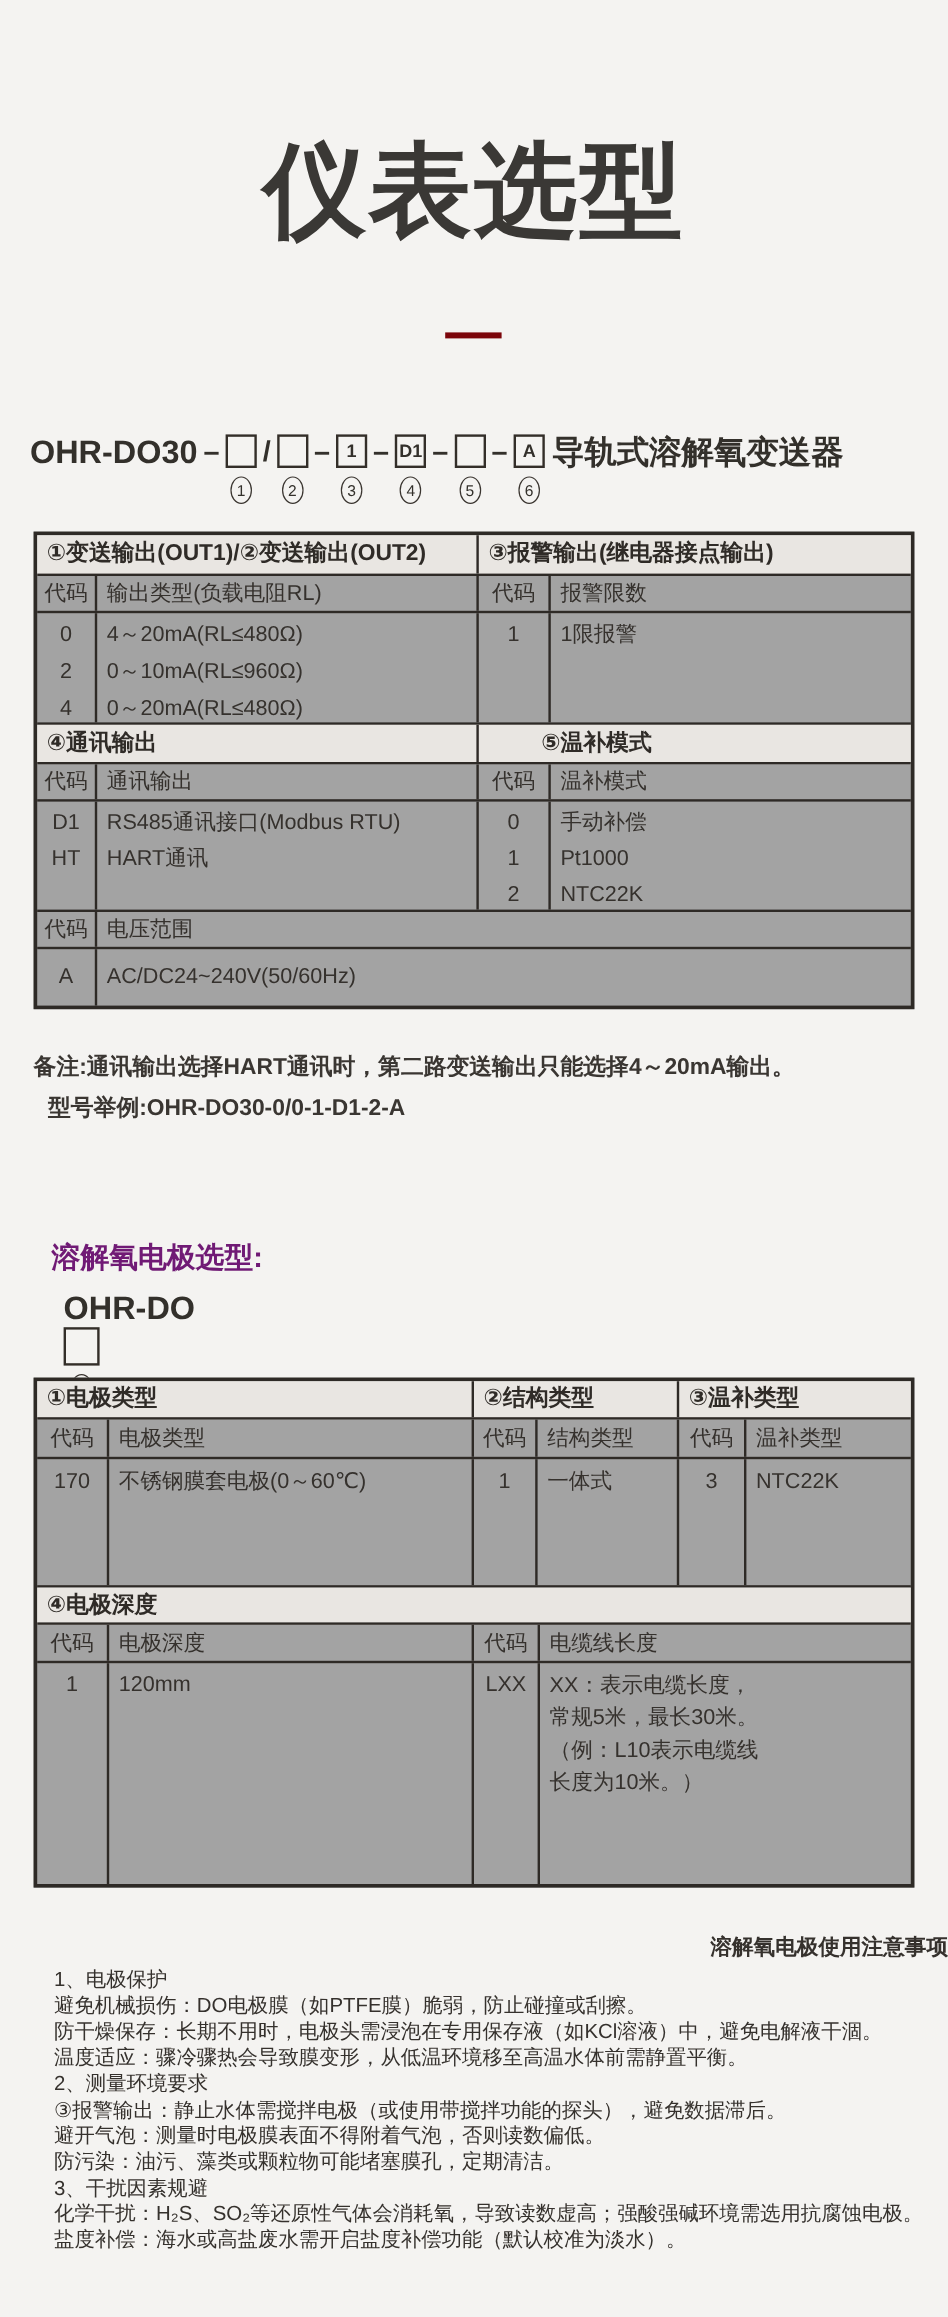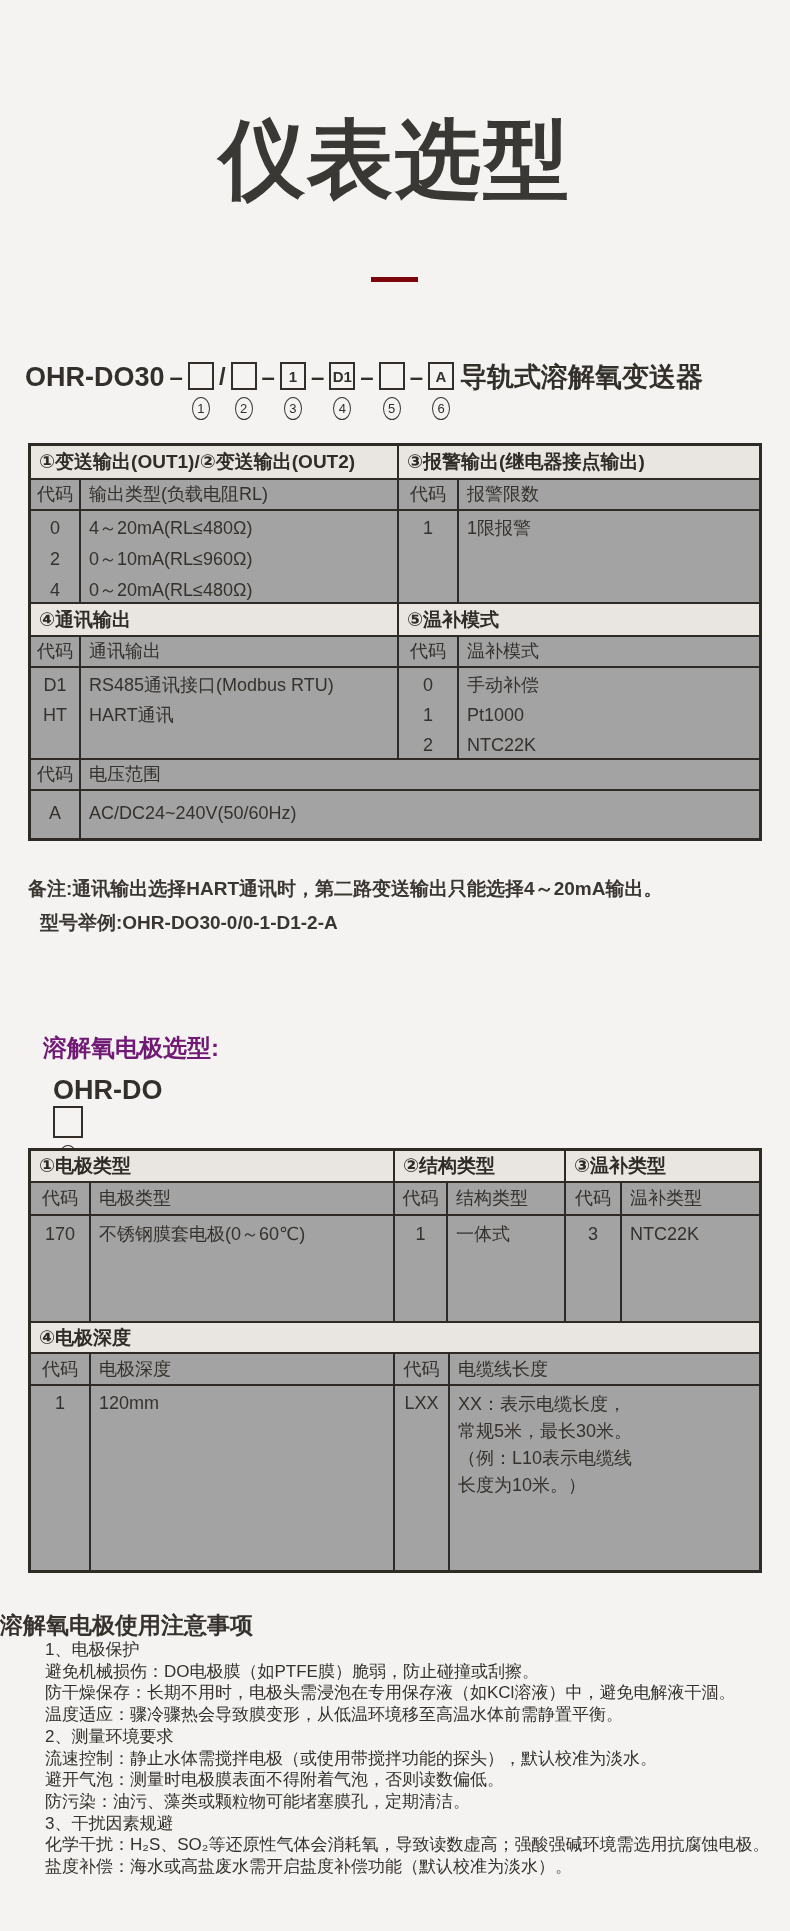--- a/index.html
+++ b/index.html
@@ -50,21 +50,21 @@
   .code  { text-align:center; padding-left:0; }
   .lines { white-space:pre-line; padding-top:2px; font-size:18px; }
   .lab   { padding-left:8px; }
 
   .t1-hA  { grid-template-columns:368px 360px; height:34px; }
   .t1-hA .hcell { line-height:32px; }
   .t1-sA  { grid-template-columns:50px 318px 60px 300px; height:31px; }
   .t1-sA .scell { line-height:29px; }
   .t1-dA  { grid-template-columns:50px 318px 60px 300px; height:93px; }
   .t1-dA .lines { line-height:31px; }
-  .t1-hB  { grid-template-columns:368px 360px; height:33px; }
+  .t1-hB  { grid-template-columns:368px 360px; height:33px;gap:44px; }
   .t1-hB .hcell { line-height:31px; }
   .t1-sB  { grid-template-columns:50px 318px 60px 300px; height:31px; }
   .t1-sB .scell { line-height:29px; }
   .t1-dB  { grid-template-columns:50px 318px 60px 300px; height:92px; }
   .t1-dB .lines { line-height:30px; }
   .t1-hC  { grid-template-columns:728px; height:31px; }
   .t1-hC .hcell { line-height:29px; }
   .t1-sC  { grid-template-columns:50px 678px; height:31px; }
   .t1-sC .scell { line-height:29px; }
   .t1-dC  { grid-template-columns:50px 678px; height:47px; }
@@ -86,22 +86,22 @@
   .t2-dB  { grid-template-columns:60px 304px 55px 309px; height:184px; }
   .t2-dB .lines { line-height:30px; }
   .t2-dB .desc  { line-height:27px; padding-top:5px; }
 
   
   .remark-line { position:absolute; left:28px; font-size:19px; font-weight:700; color:#3a3632; white-space:nowrap; }
   #remark { top:876px; }
   #model-example { top:910px;margin-left:12px; }
   .probe-heading { position:absolute; top:1032px; left:43px; font-size:24px; font-weight:700; color:#701a75; }
 
-  .notice-heading { position:absolute; top:1610px; left:0; width:790px; text-align:left;
-    font-size:23px; font-weight:700; color:#35312d; }
+  .notice-heading { position:absolute; top:1610px; left:0; width:790px; text-align:right;
+    font-size:18px; font-weight:700; color:#35312d; }
   .notice-body { position:absolute; top:1639px; left:45px; width:720px; }
   .notice-line { font-size:17px; line-height:21.7px; color:#35312d; white-space:nowrap; }
 </style>
 </head>
 <body>
 
 <div class="page">
 
   <div class="title">仪表选型</div>
   <div class="red-dash"></div>
@@ -269,21 +269,21 @@
     </div>
   </div>
 
   <div class="notice-heading">溶解氧电极使用注意事项</div>
   <div class="notice-body">
     <div class="notice-line">1、电极保护</div>
     <div class="notice-line">避免机械损伤：DO电极膜（如PTFE膜）脆弱，防止碰撞或刮擦。</div>
     <div class="notice-line">防干燥保存：长期不用时，电极头需浸泡在专用保存液（如KCl溶液）中，避免电解液干涸。</div>
     <div class="notice-line">温度适应：骤冷骤热会导致膜变形，从低温环境移至高温水体前需静置平衡。</div>
     <div class="notice-line">2、测量环境要求</div>
-    <div class="notice-line">流速控制：静止水体需搅拌电极（或使用带搅拌功能的探头），默认校准为淡水。</div>
+    <div class="notice-line">③报警输出：静止水体需搅拌电极（或使用带搅拌功能的探头），避免数据滞后。</div>
     <div class="notice-line">避开气泡：测量时电极膜表面不得附着气泡，否则读数偏低。</div>
     <div class="notice-line">防污染：油污、藻类或颗粒物可能堵塞膜孔，定期清洁。</div>
     <div class="notice-line">3、干扰因素规避</div>
     <div class="notice-line">化学干扰：H₂S、SO₂等还原性气体会消耗氧，导致读数虚高；强酸强碱环境需选用抗腐蚀电极。</div>
     <div class="notice-line">盐度补偿：海水或高盐废水需开启盐度补偿功能（默认校准为淡水）。</div>
   </div>
 
 </div>
 
 </body></html>

